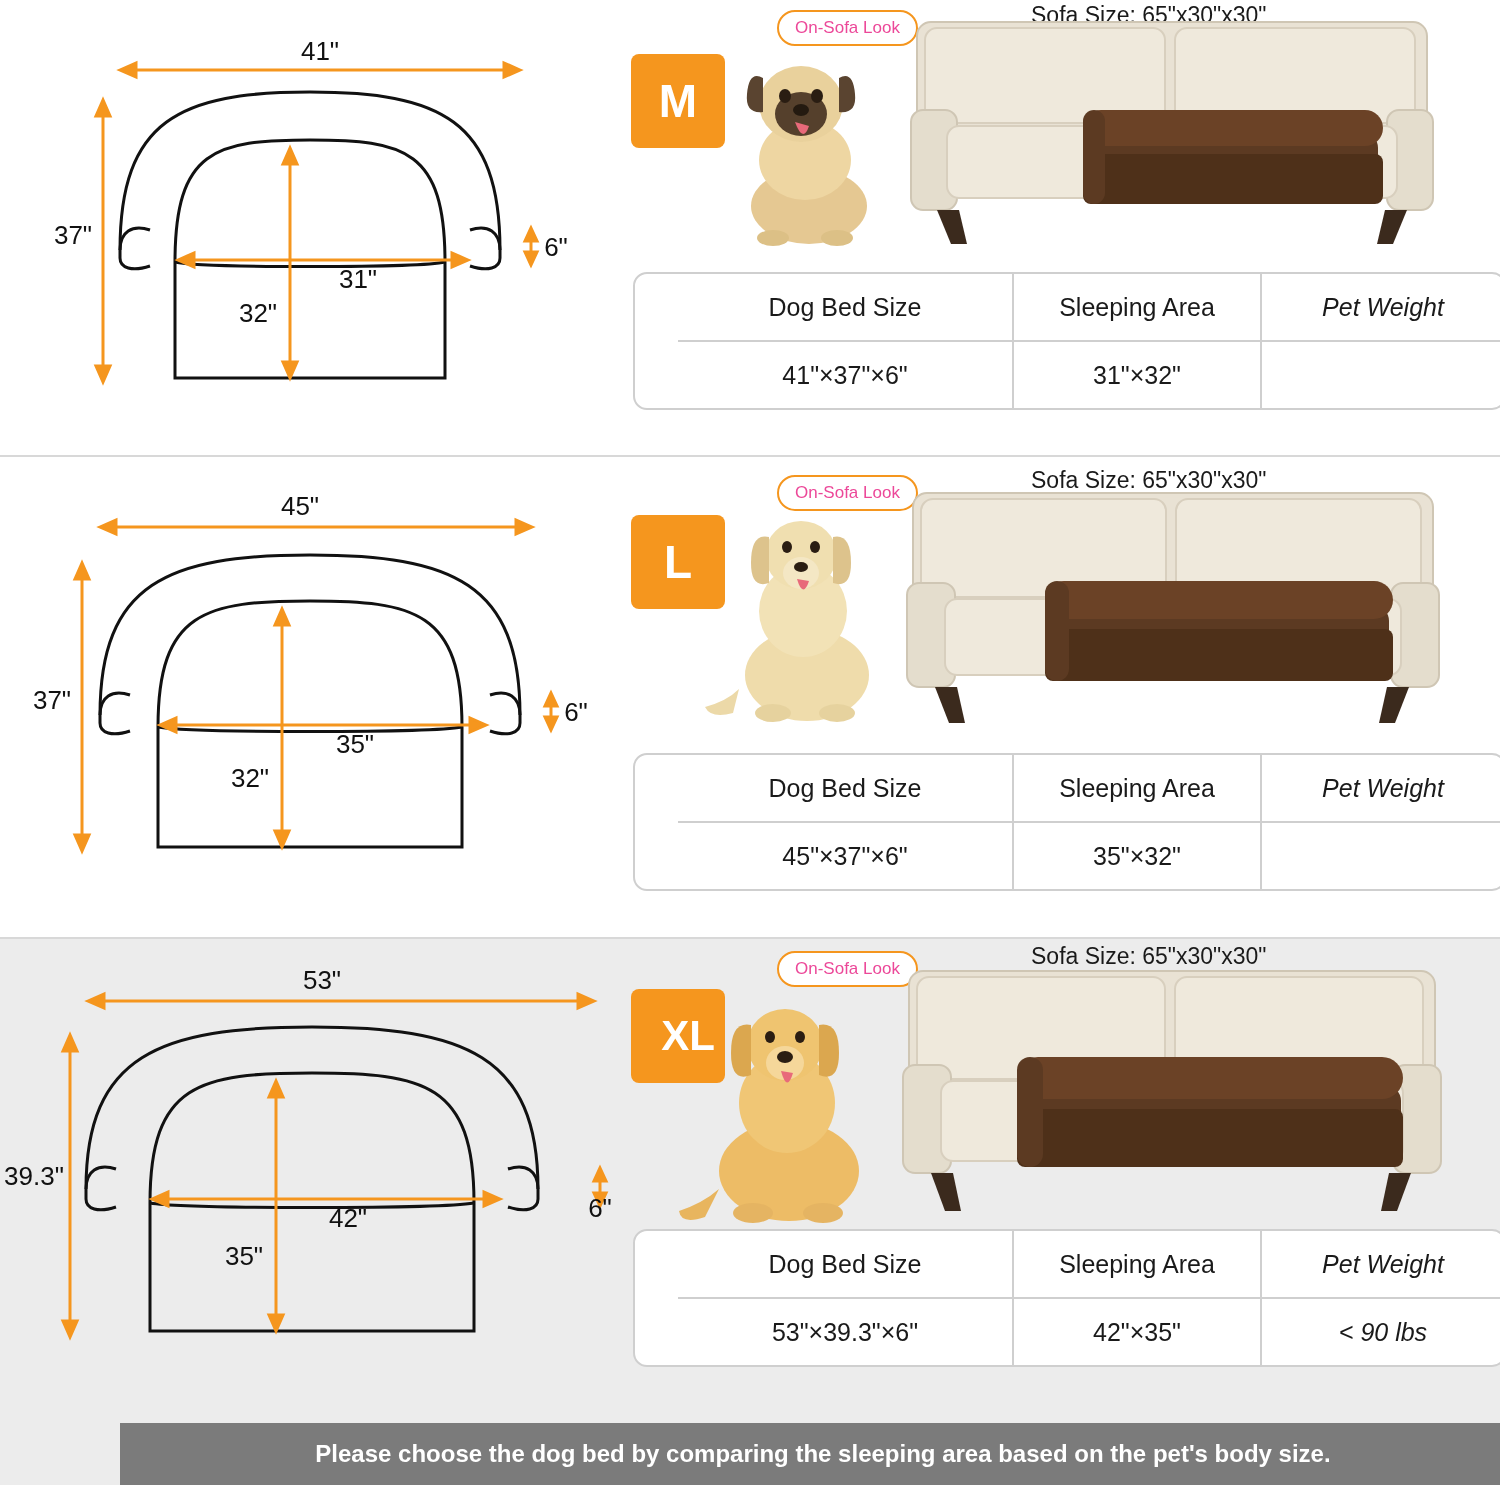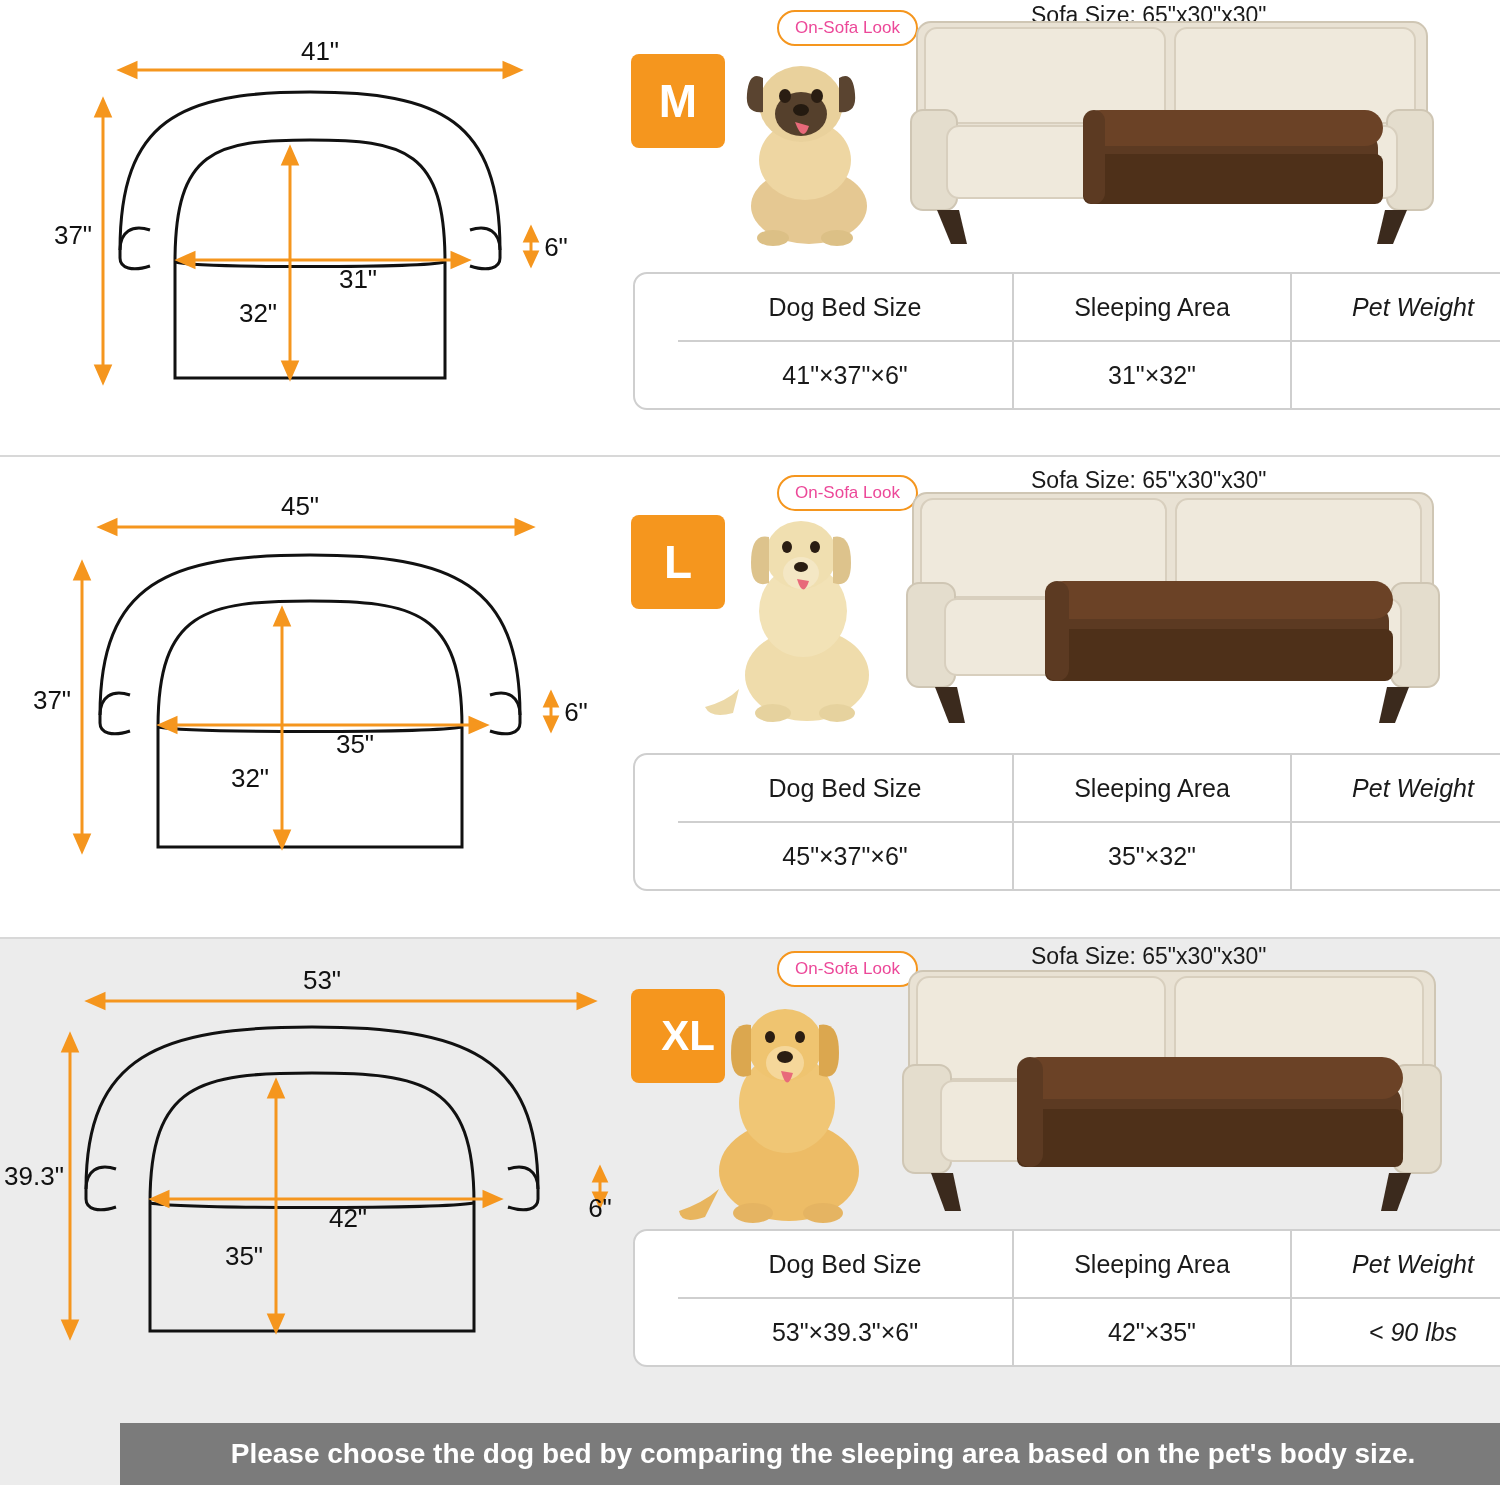--- a/index.html
+++ b/index.html
@@ -77,36 +77,36 @@
   .spec-table .trow.head { border-bottom: 2px solid #cfcfcf; }
   .spec-table .cell {
     display: flex;
     align-items: center;
     justify-content: center;
     font-size: 25px;
     color: #1a1a1a;
     height: 66px;
   }
   .spec-table .cell.c0 { width: 336px; border-right: 2px solid #cfcfcf; }
-  .spec-table .cell.c1 { width: 278px; border-right: 2px solid #cfcfcf; }
+  .spec-table .cell.c1 { width: 248px; border-right: 2px solid #cfcfcf; }
   .spec-table .cell.c2 { width: 242px; font-style: italic; }
 
   
   .footer {
     position: absolute;
     left: 120px;
     bottom: 0;
     width: 1380px;
     height: 62px;
     background: #7b7b7b;
     color: #ffffff;
     display: flex;
     align-items: center;
     justify-content: center;
-    font-size: 28px;
+    font-size: 24px;
     font-weight: bold;
     text-align: center;
     padding-left: 26px;
   }
   .footer-left-block {
     position: absolute;
     left: 0; bottom: 0; width: 120px; height: 62px;
     background: #ececec;
   }
 

